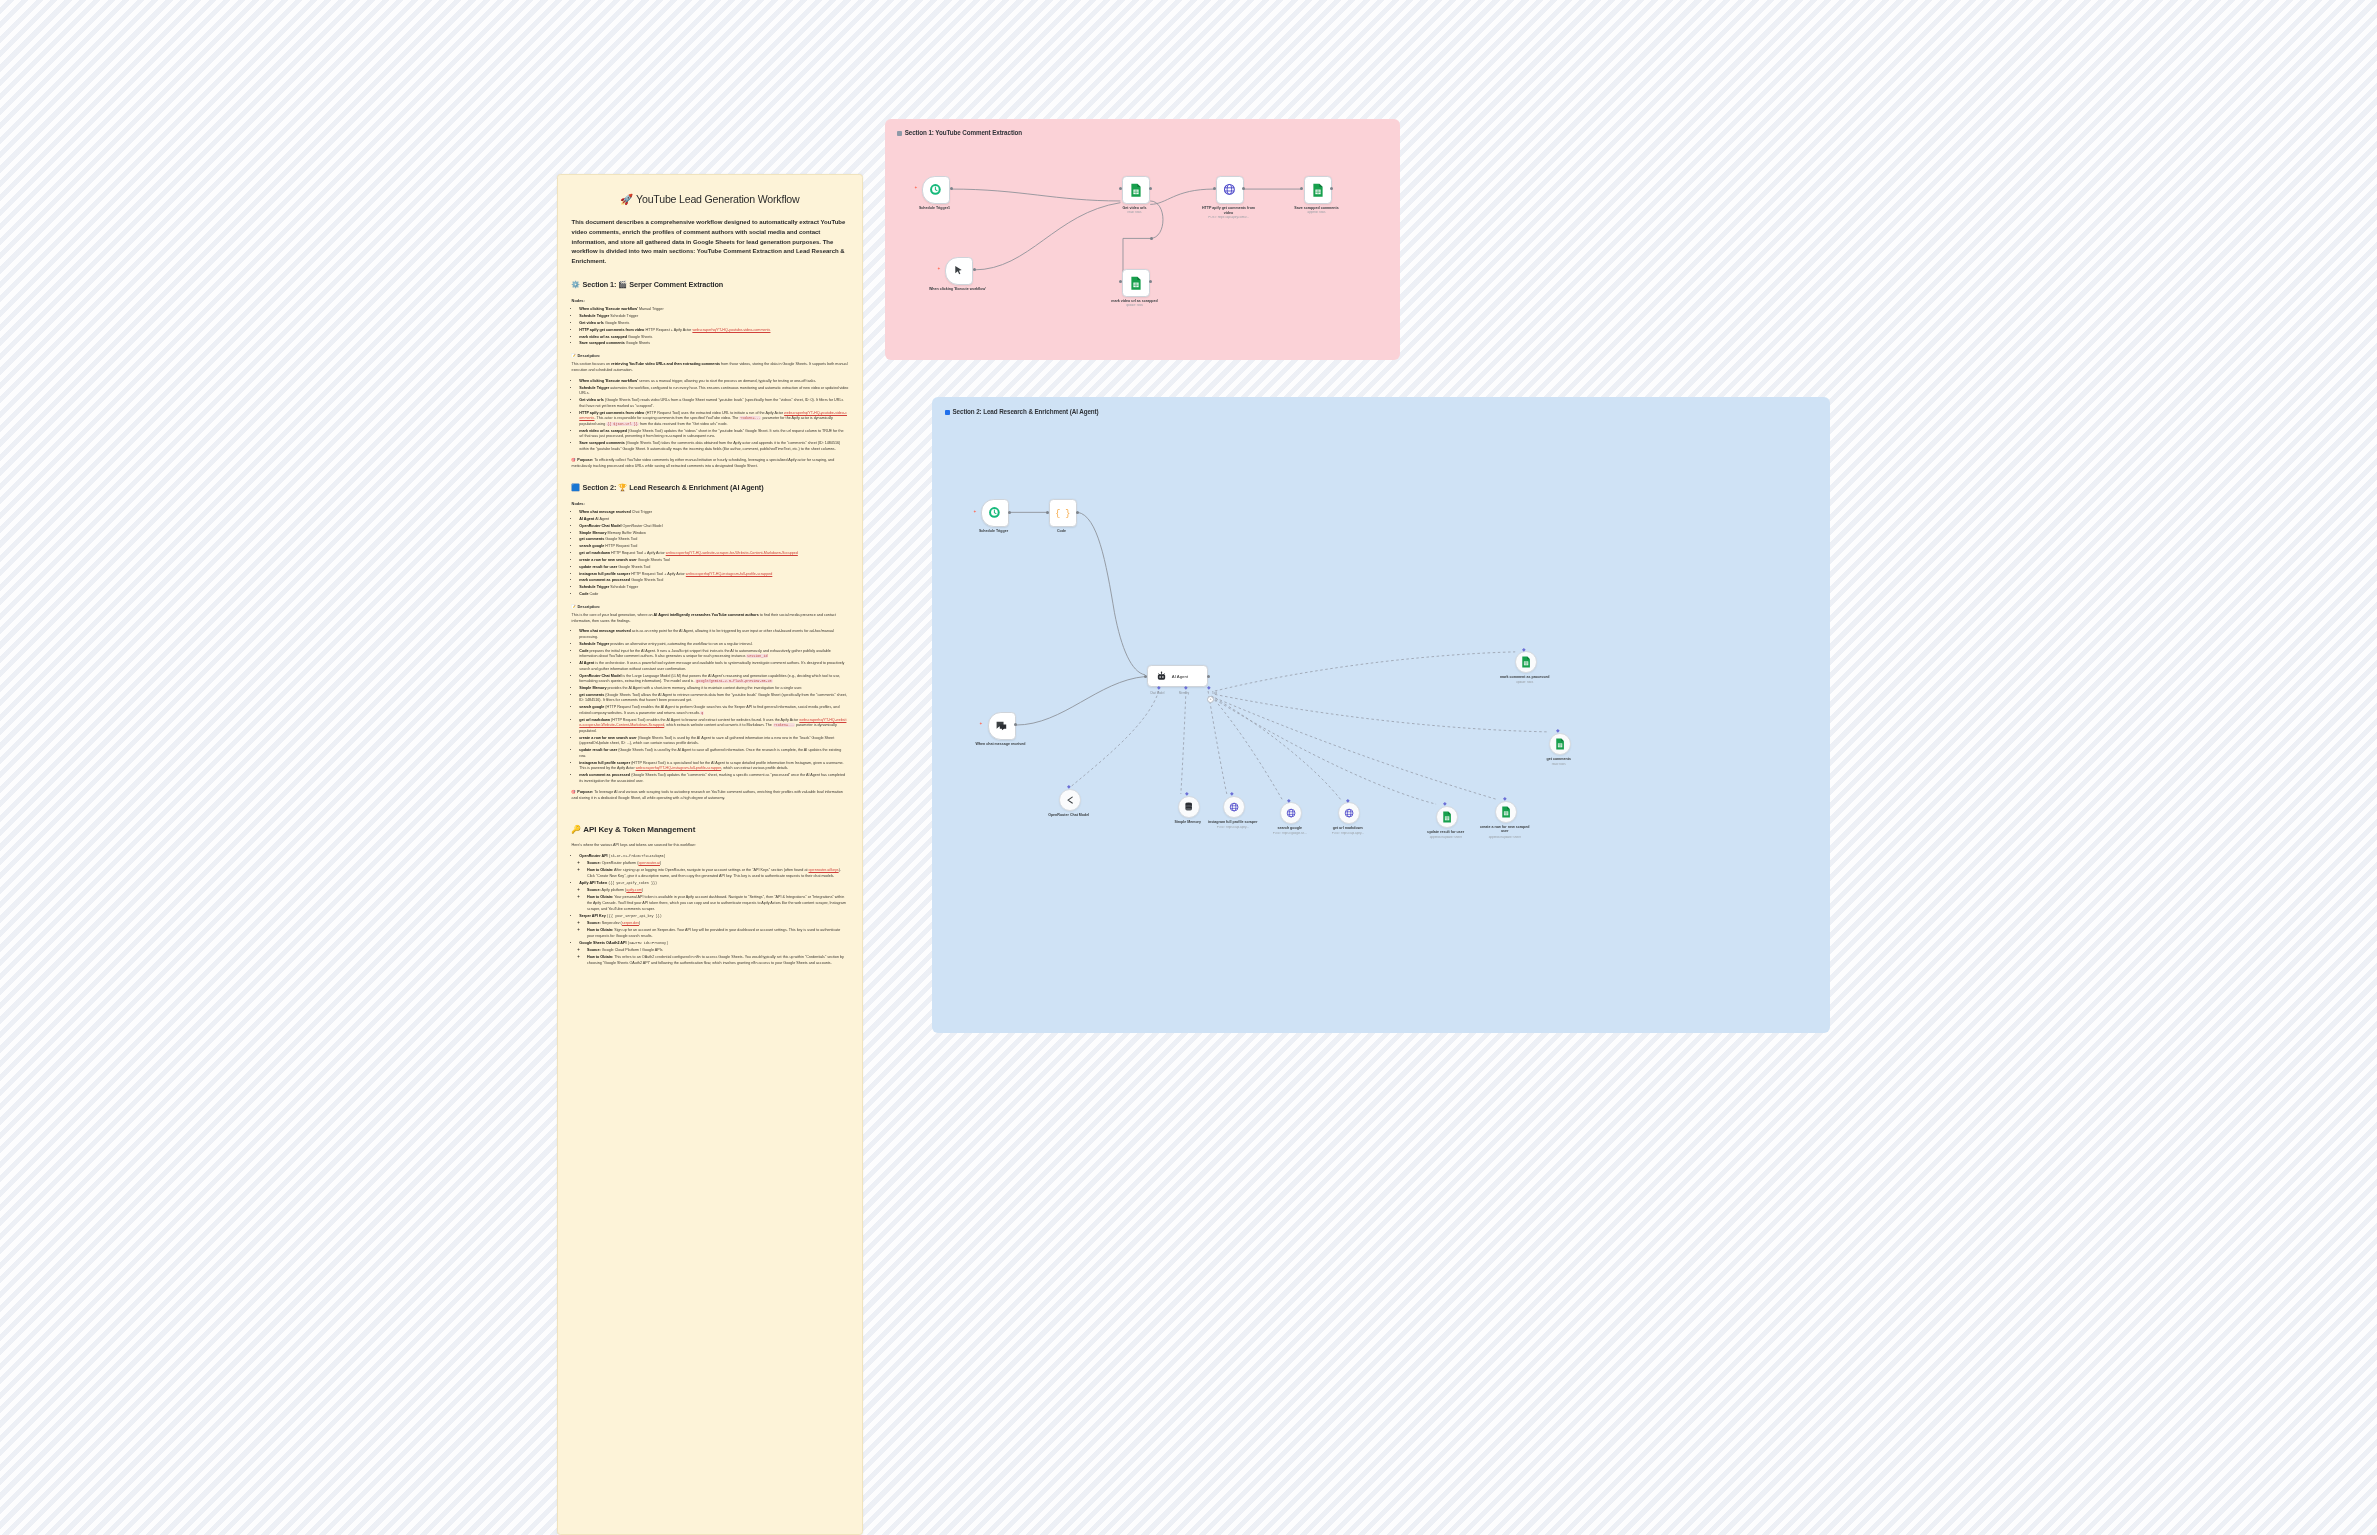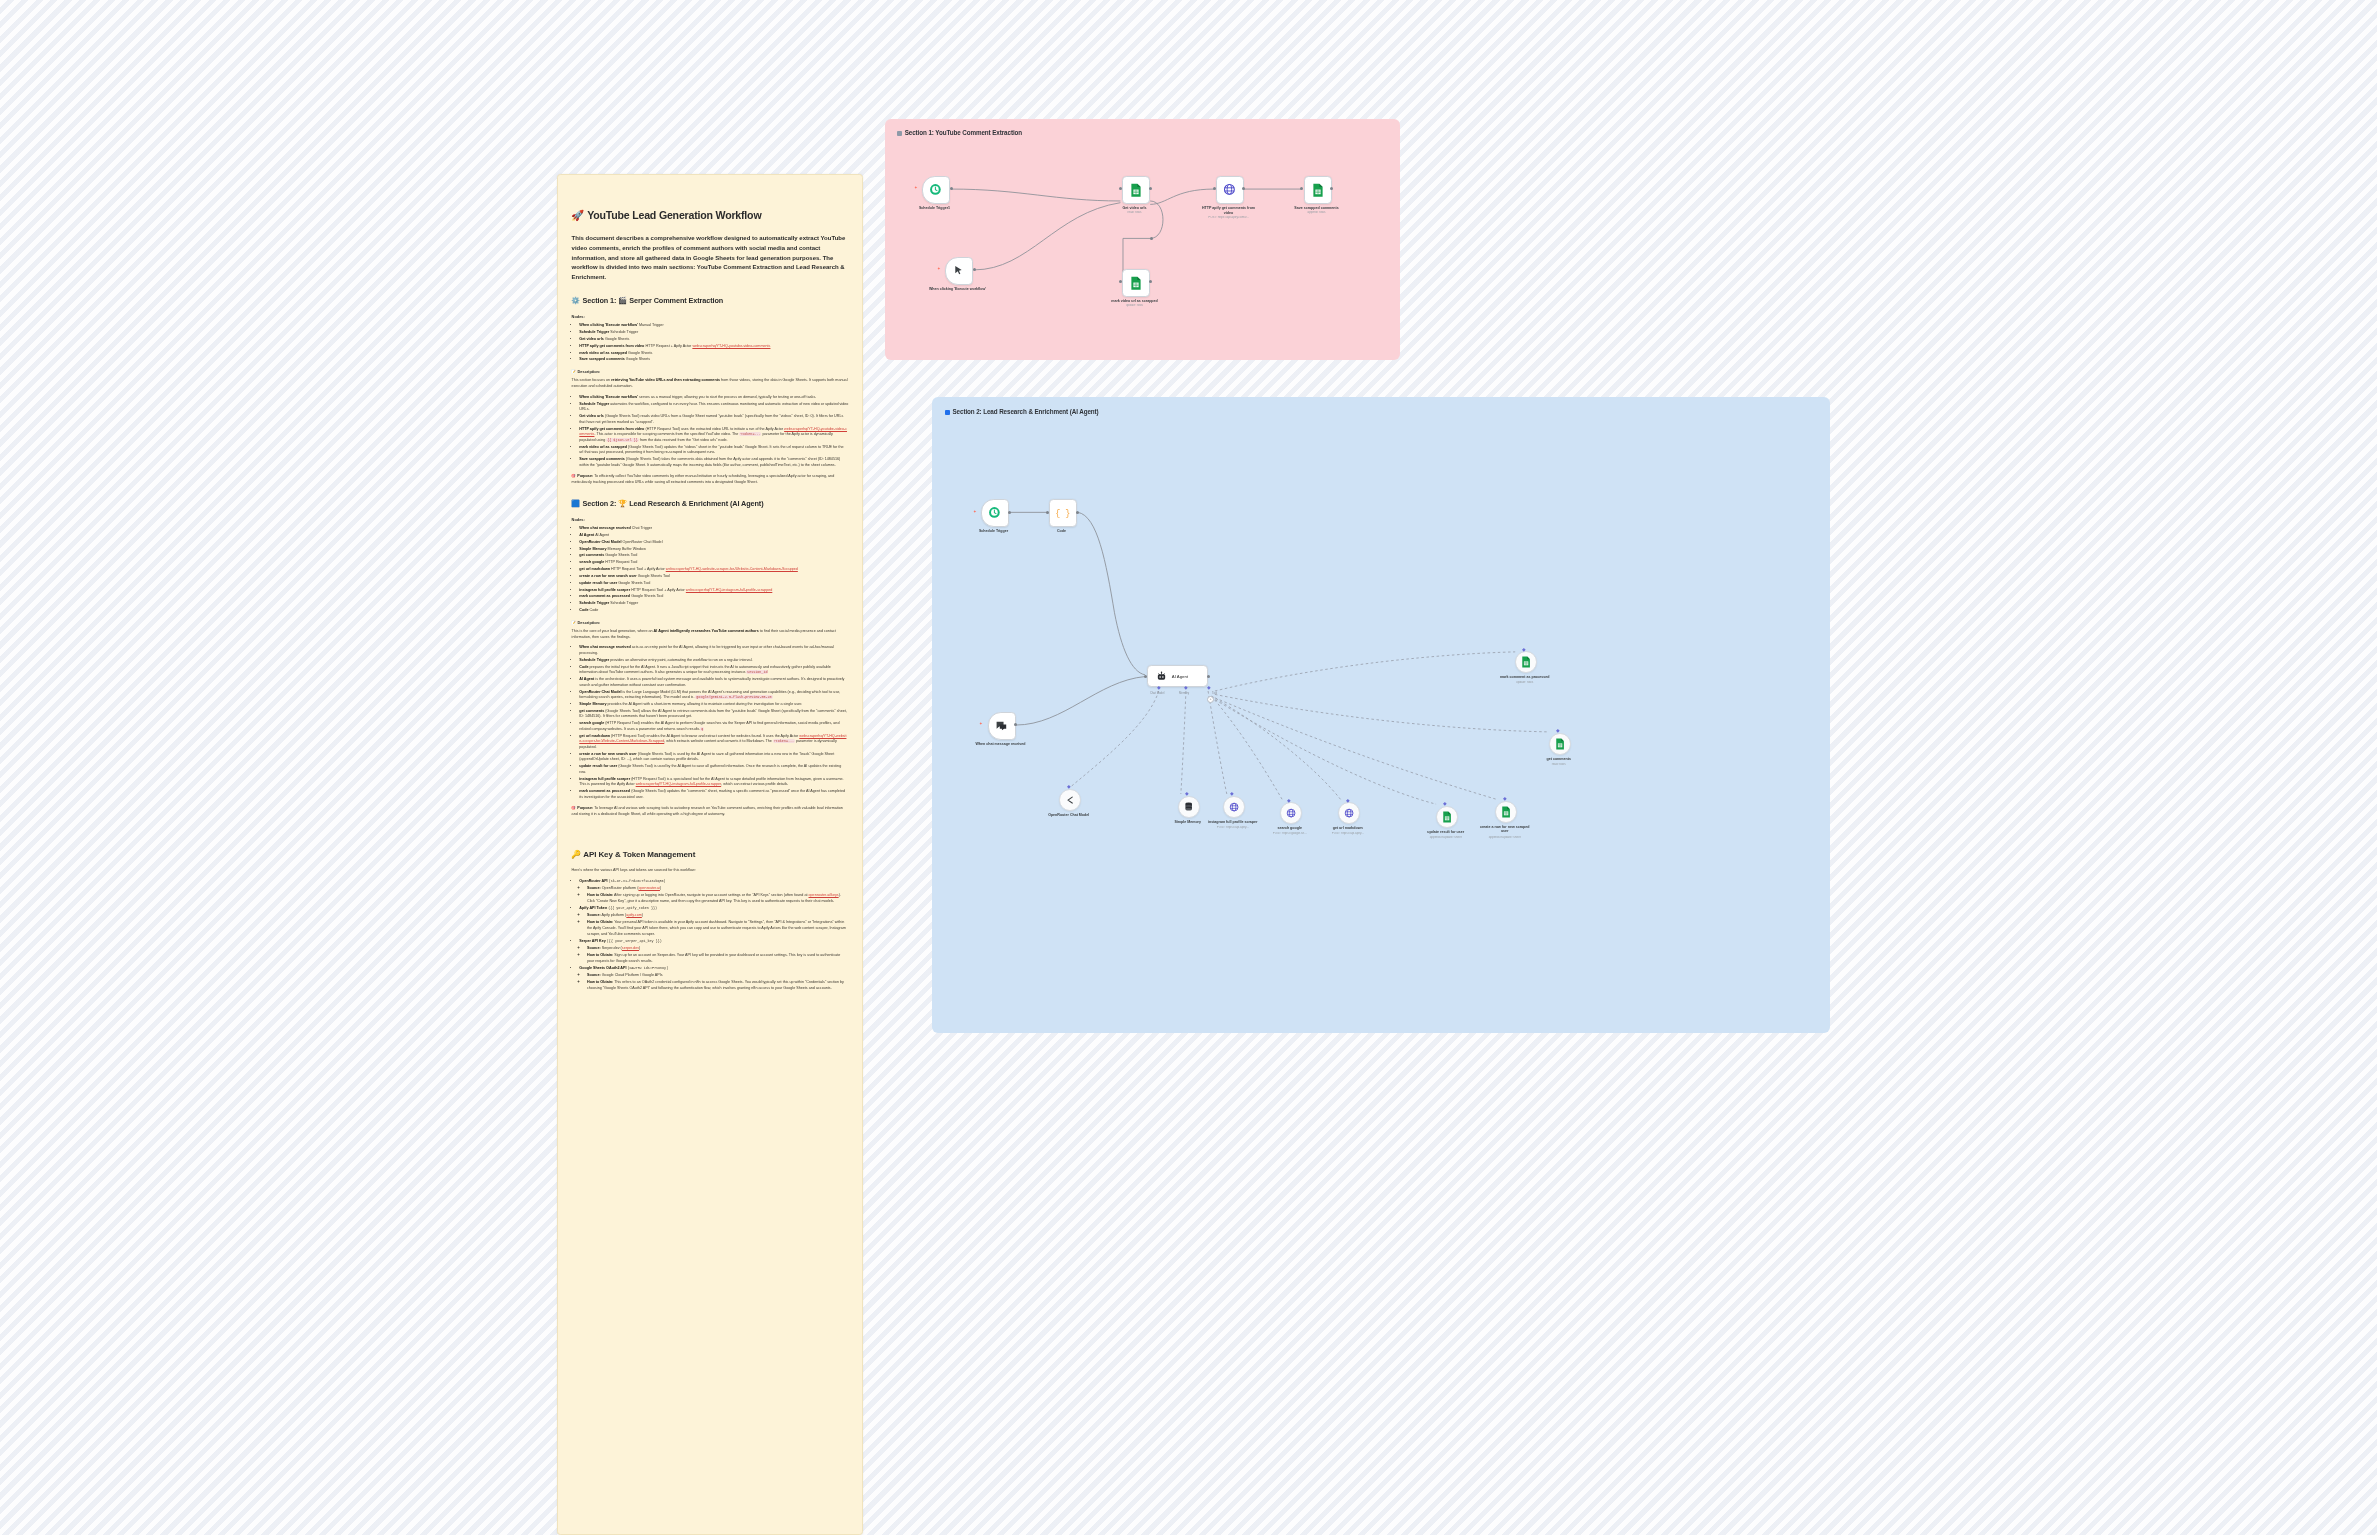--- a/index.html
+++ b/index.html
@@ -13,23 +13,23 @@
   .canvas{position:absolute;inset:0;}
 
   
   .doc{
     position:absolute;left:557px;top:174px;width:306px;height:1361px;
     background:#fdf3d8;border:0.9px solid #f0e3bd;border-radius:3.4px;
     box-shadow:0 0.9px 2.6px rgba(0,0,0,.07);
     padding:12px 13.6px 0 13.6px;box-sizing:border-box;overflow:hidden;
     color:#2b2b2b;
   }
-  .doc h1{font-size:10.6px;line-height:1.35;margin:21px 0 12px 0;letter-spacing:-0.2px;font-weight:bold;}
+  .doc h1{font-size:10.6px;line-height:1.35;margin:5px 0 12px 0;letter-spacing:-0.2px;font-weight:normal;text-align:center;}
   .doc h2{font-size:7.3px;line-height:1.35;margin:13.6px 0 7.7px 0;font-weight:bold;letter-spacing:-0.1px;}
-  .doc h2.api{font-size:8px;margin-top:32px;}
+  .doc h2.api{font-size:8px;margin-top:23px;}
   .intro{font-size:6px;line-height:1.62;font-weight:bold;margin:0 0 8.5px 0;}
   .lbl{font-size:3.9px;font-weight:bold;margin:5.1px 0 4.3px 0;}
   .doc ul{margin:0 0 6px 0;padding-left:7.7px;list-style:disc;}
   .doc ul ul{margin:1.7px 0 1.7px 0;padding-left:7.7px;list-style:circle;}
   .doc li{font-size:3.7px;line-height:1.52;margin:0 0 1.2px 0;color:#3a362e;}
   .doc li b{color:#14120d;}
   .p{font-size:3.7px;line-height:1.55;margin:0 0 5.1px 0;color:#3a362e;}
   .p b{color:#14120d;}
   .lnk{color:#d1403a;text-decoration:underline;word-break:break-all;}
   .code{background:#f6dede;color:#b6403c;font-family:"Liberation Mono",monospace;

